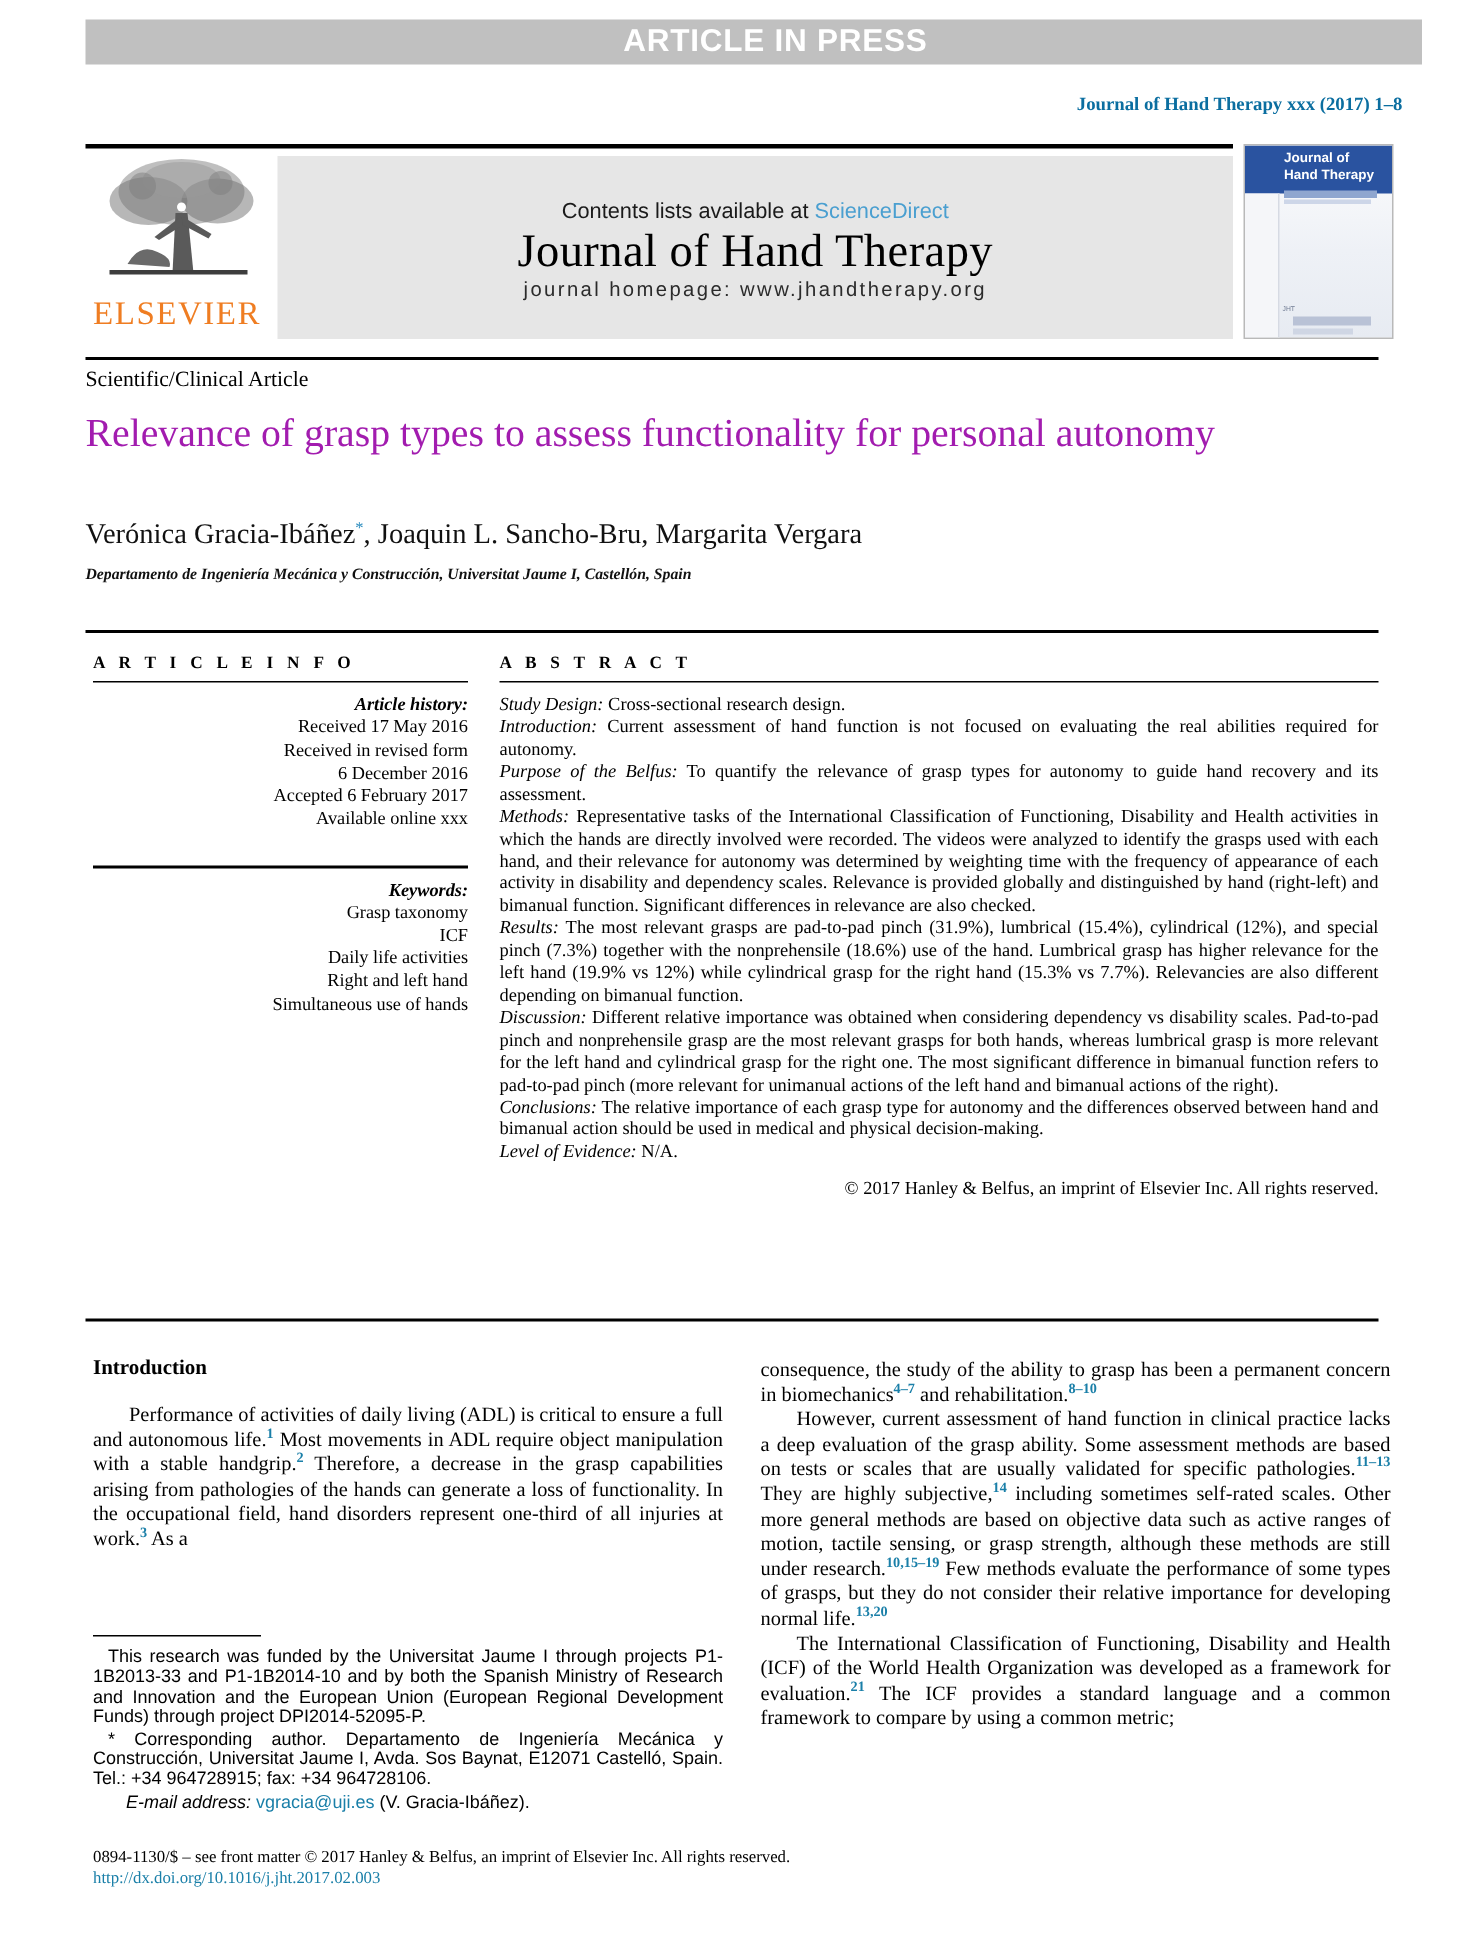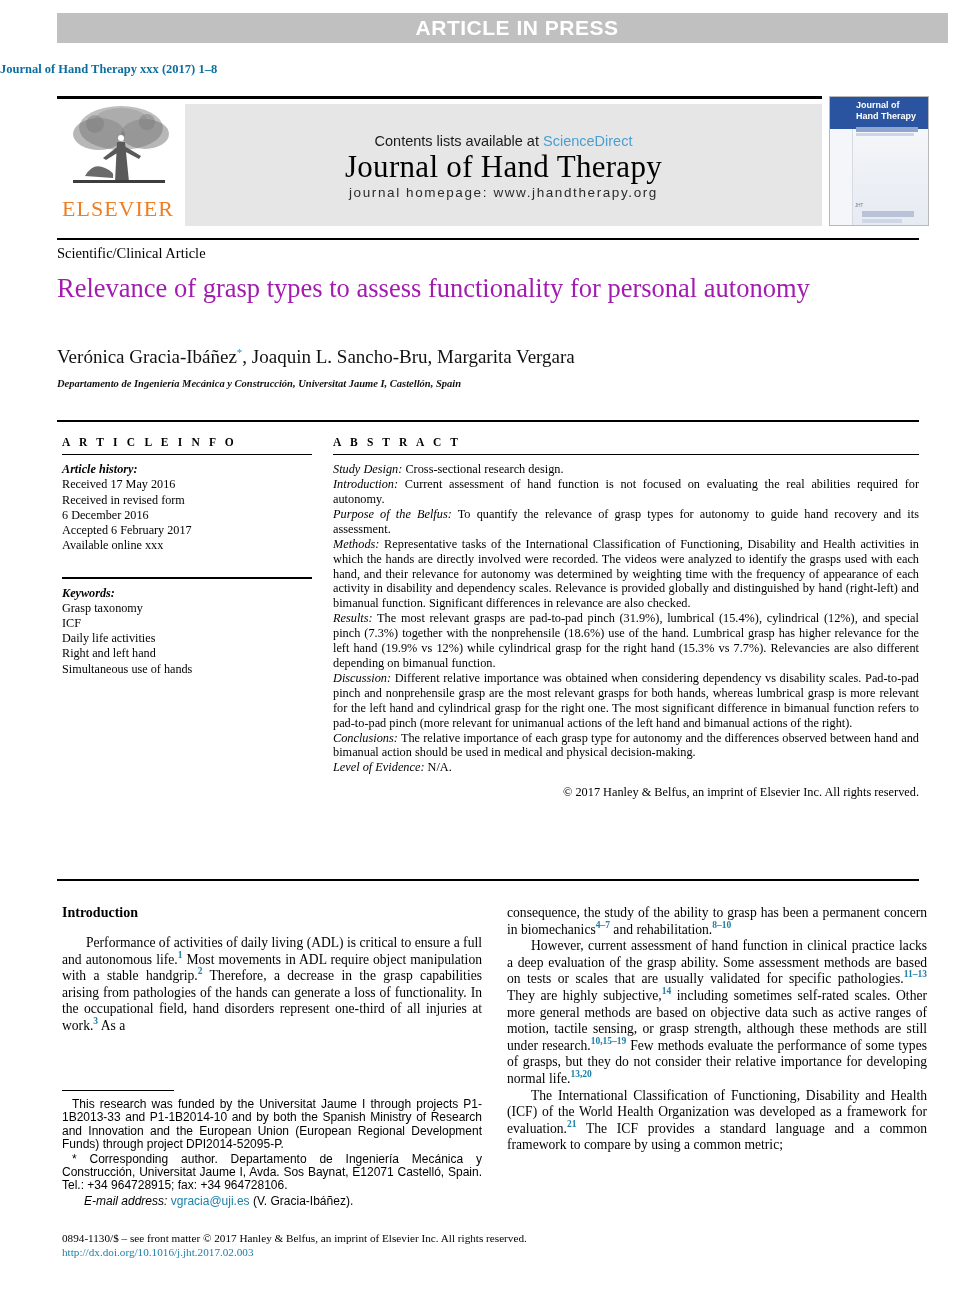--- a/index.html
+++ b/index.html
@@ -43,21 +43,21 @@
     letter-spacing: 0.5px;
     color: #ffffff;
   }
 
   
   .journal-ref {
     position: absolute;
     left: 0;
     top: 62px;
     width: 935px;
-    text-align: left;
+    text-align: right;
     font-family: "Liberation Serif", serif;
     font-weight: bold;
     font-size: 12.5px;
     color: #0b6ea0;
   }
 
   
   .masthead {
     position: absolute;
     left: 57px;
@@ -292,20 +292,21 @@
   .thin-rule {
     height: 1.2px;
     background: #000000;
     margin: 6px 0 7px 0;
   }
   .info-body {
     font-family: "Liberation Serif", serif;
     font-size: 12.2px;
     line-height: 15.2px;
     color: #000000;
+    text-align: right;
   }
   .info-body .ital {
     font-style: italic;
     font-weight: bold;
   }
   .kw-gap { height: 18px; }
 
   .abs-body {
     font-family: "Liberation Serif", serif;
     font-size: 12.3px;

